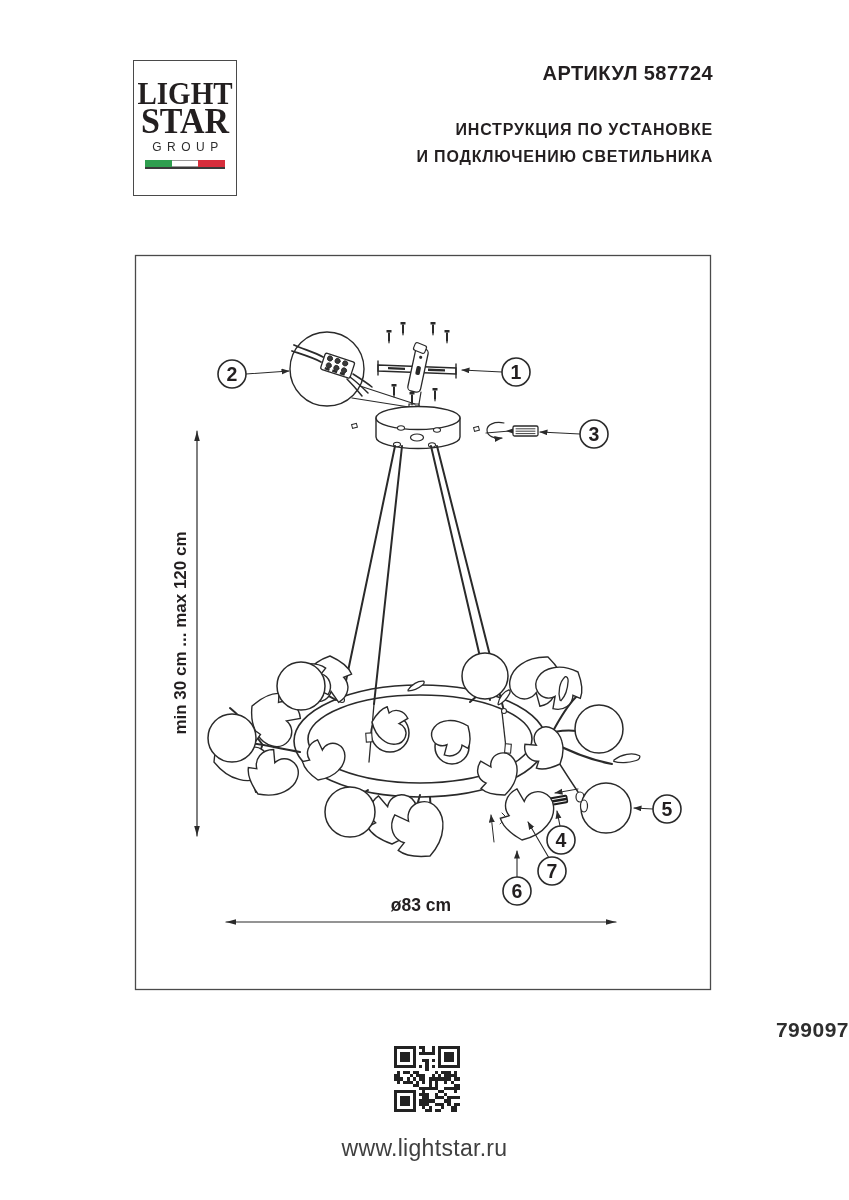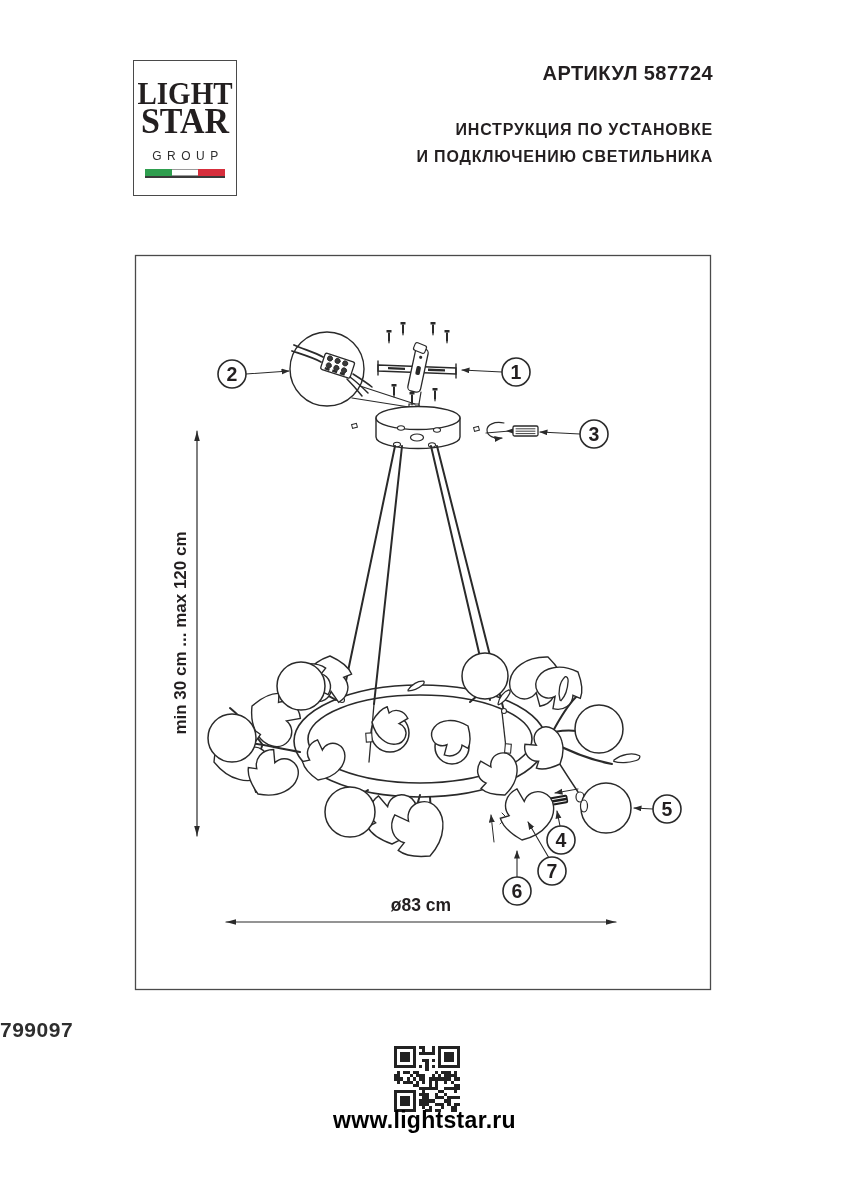--- a/index.html
+++ b/index.html
@@ -7,36 +7,36 @@
     position:relative;width:849px;height:1164px;background:#fff;overflow:hidden;
     font-family:"Liberation Sans",sans-serif;color:#231f20;
   }
   
   .logo-box{
     position:absolute;left:133px;top:60px;width:104px;height:136px;
     border:1.3px solid #4a4a4a;box-sizing:border-box;text-align:center;background:#fff;
   }
   .logo-light{font-family:"Liberation Serif",serif;font-weight:bold;font-size:29px;line-height:26px;margin-top:19px;transform:scaleY(1.08);}
   .logo-star{font-family:"Liberation Serif",serif;font-weight:bold;font-size:34px;line-height:29px;transform:scaleY(1.08);}
-  .logo-group{font-size:12px;letter-spacing:5.5px;padding-left:6px;margin-top:14px;color:#2e2e2e;}
+  .logo-group{font-size:12px;letter-spacing:5.5px;padding-left:6px;margin-top:5px;color:#2e2e2e;}
   .logo-flag{width:80px;height:7px;margin:6px auto 0;display:flex;border-bottom:2px solid #3a3a3a;}
   .logo-flag .fg{flex:1;}
   .logo-flag .fw{flex:1;border-top:1px solid #9a9a9a;border-bottom:1px solid #9a9a9a;box-sizing:border-box;}
   .logo-flag .fr{flex:1;}
   .hdr{position:absolute;top:62px;right:136px;text-align:right;}
   .hdr-series{font-size:20px;font-weight:bold;line-height:23px;letter-spacing:.4px;}
   .hdr-title{margin-top:31px;font-size:16px;font-weight:bold;line-height:27px;letter-spacing:.8px;}
   
   .diagram-svg{position:absolute;left:0;top:0;width:849px;height:1200px;}
   
-  .footer-article{position:absolute;top:1018px;left:0;width:100%;text-align:left;
+  .footer-article{position:absolute;top:1018px;left:0;width:100%;text-align:right;
     font-size:21px;font-weight:bold;letter-spacing:.5px;color:#2e2e2e;}
   .qr-wrap{position:absolute;left:394px;top:1046px;width:66px;height:66px;}
-  .footer-site{position:absolute;top:1107px;left:0;width:100%;text-align:center;
-    font-size:23px;font-weight:bold;letter-spacing:.3px;color:#000000;}
+  .footer-site{position:absolute;top:1135px;left:0;width:100%;text-align:center;
+    font-size:23px;font-weight:normal;letter-spacing:.3px;color:#404040;}
 </style>
 </head>
 <body>
 
 <div id="page">
 
   <div class="logo-box">
     <div class="logo-light">LIGHT</div>
     <div class="logo-star">STAR</div>
     <div class="logo-group">GROUP</div>

